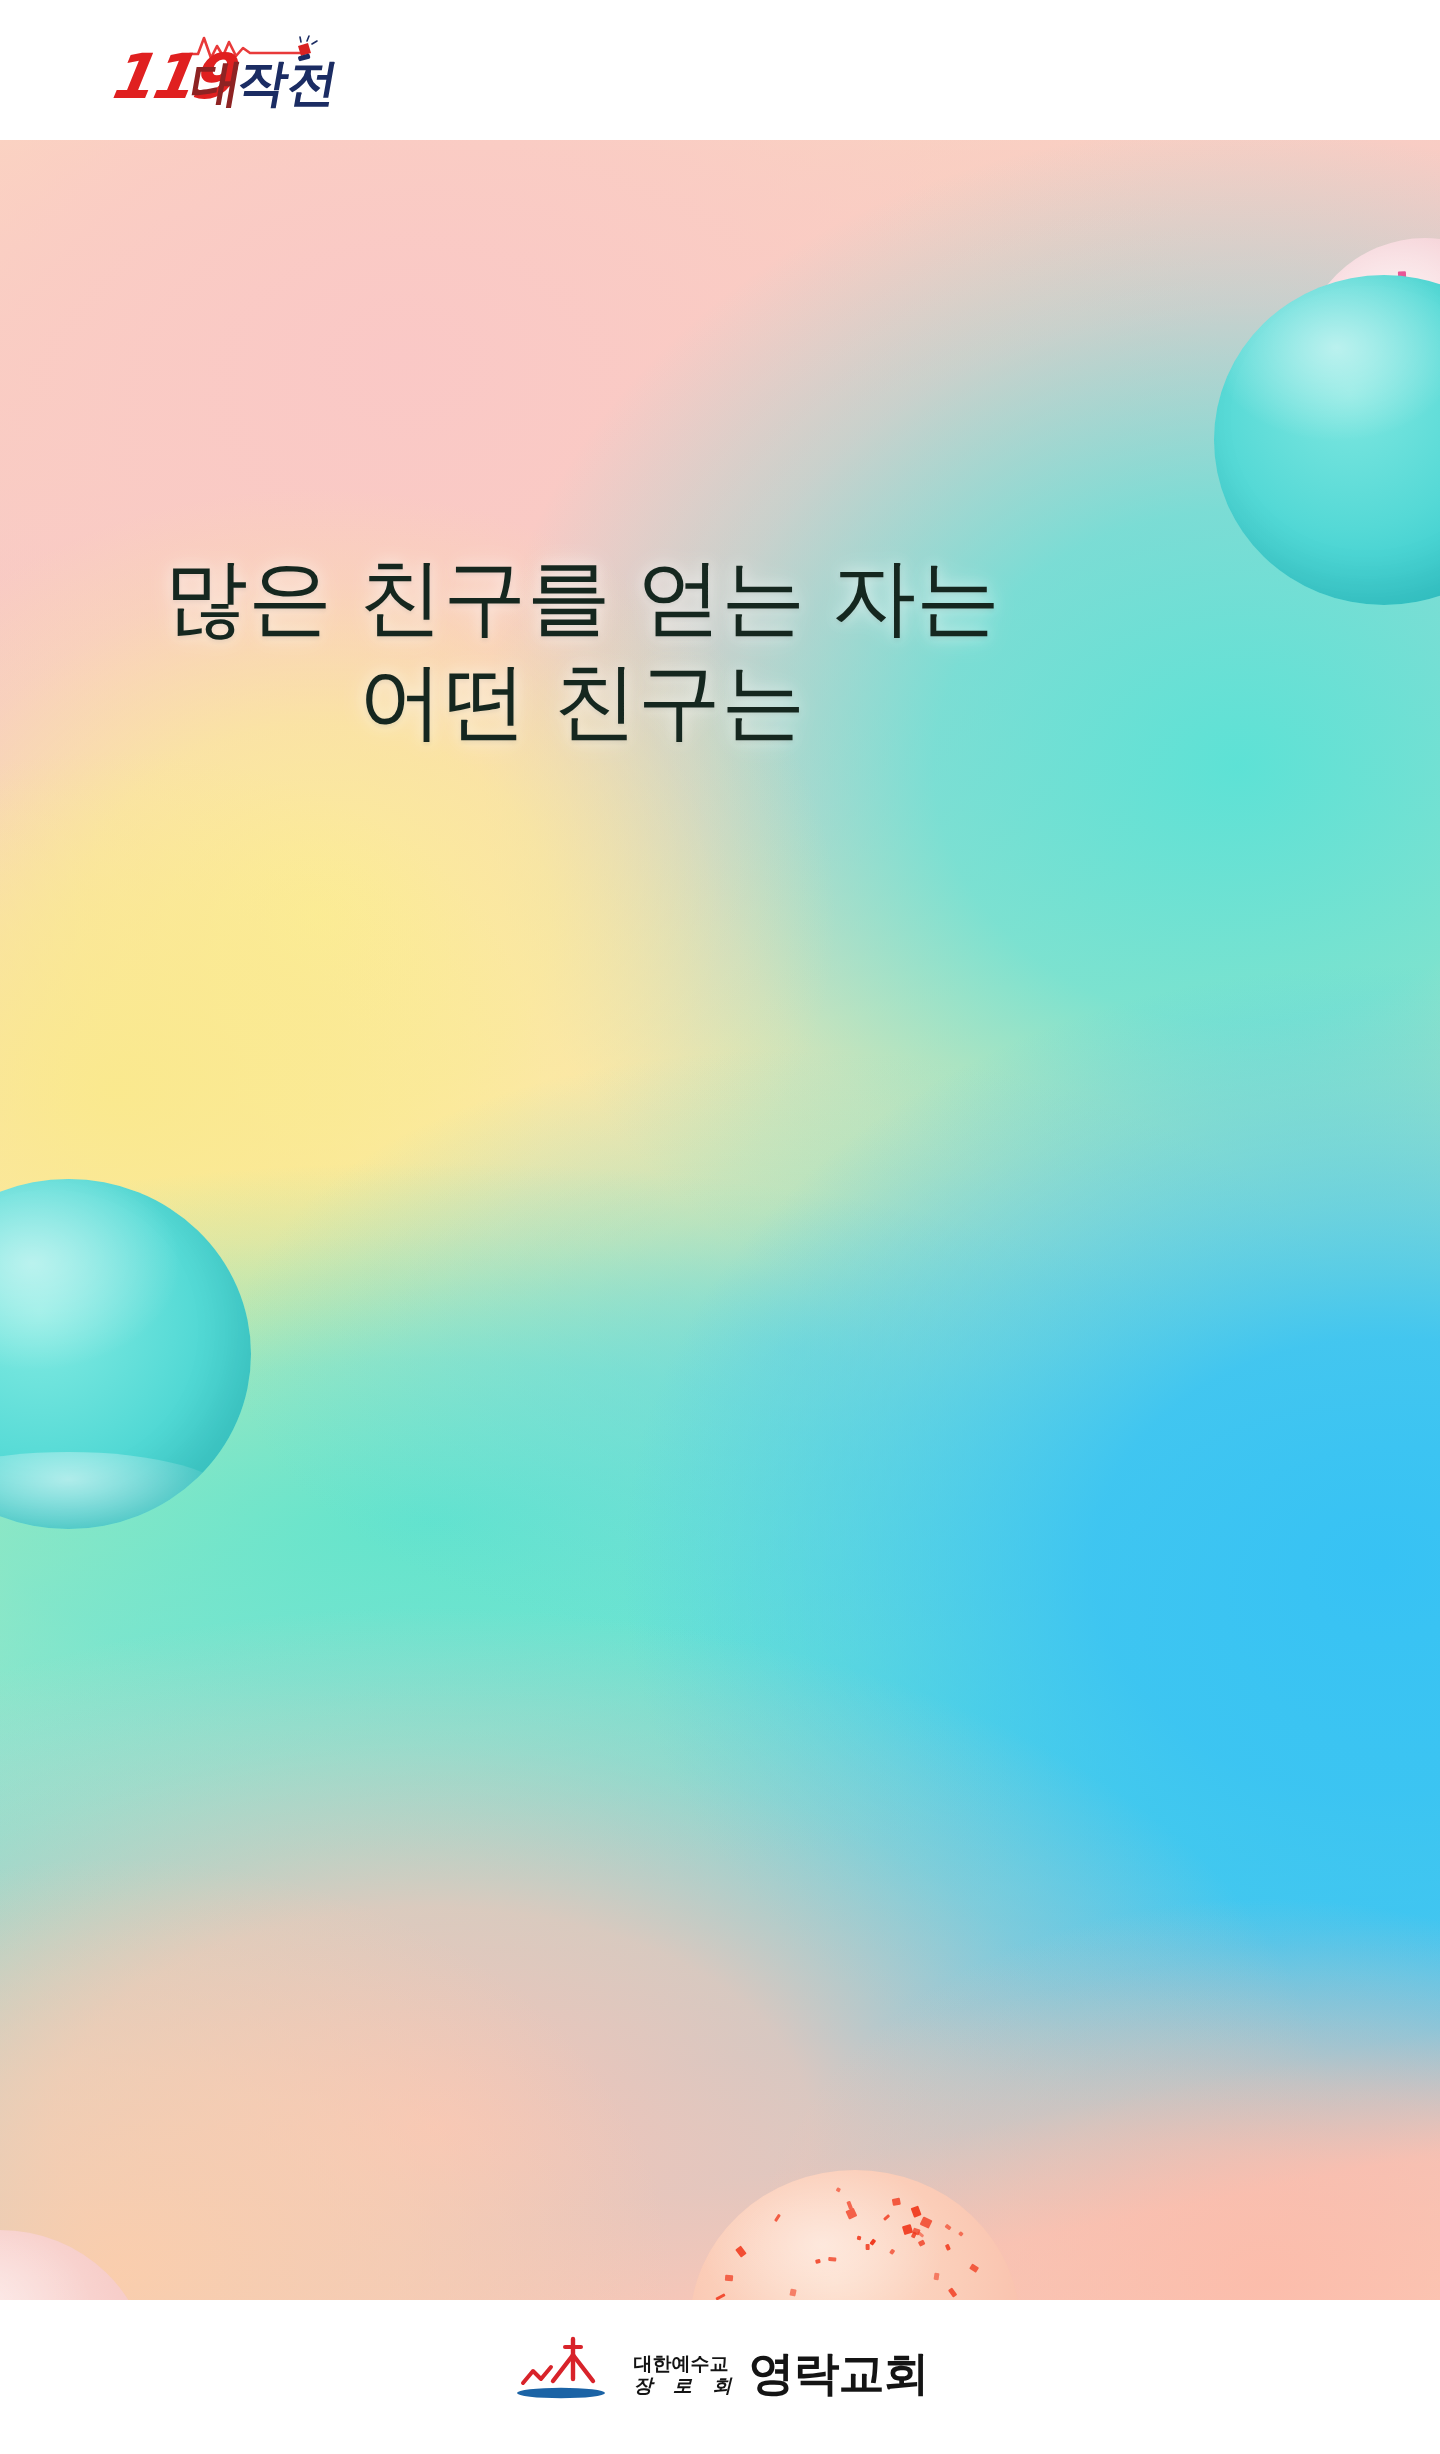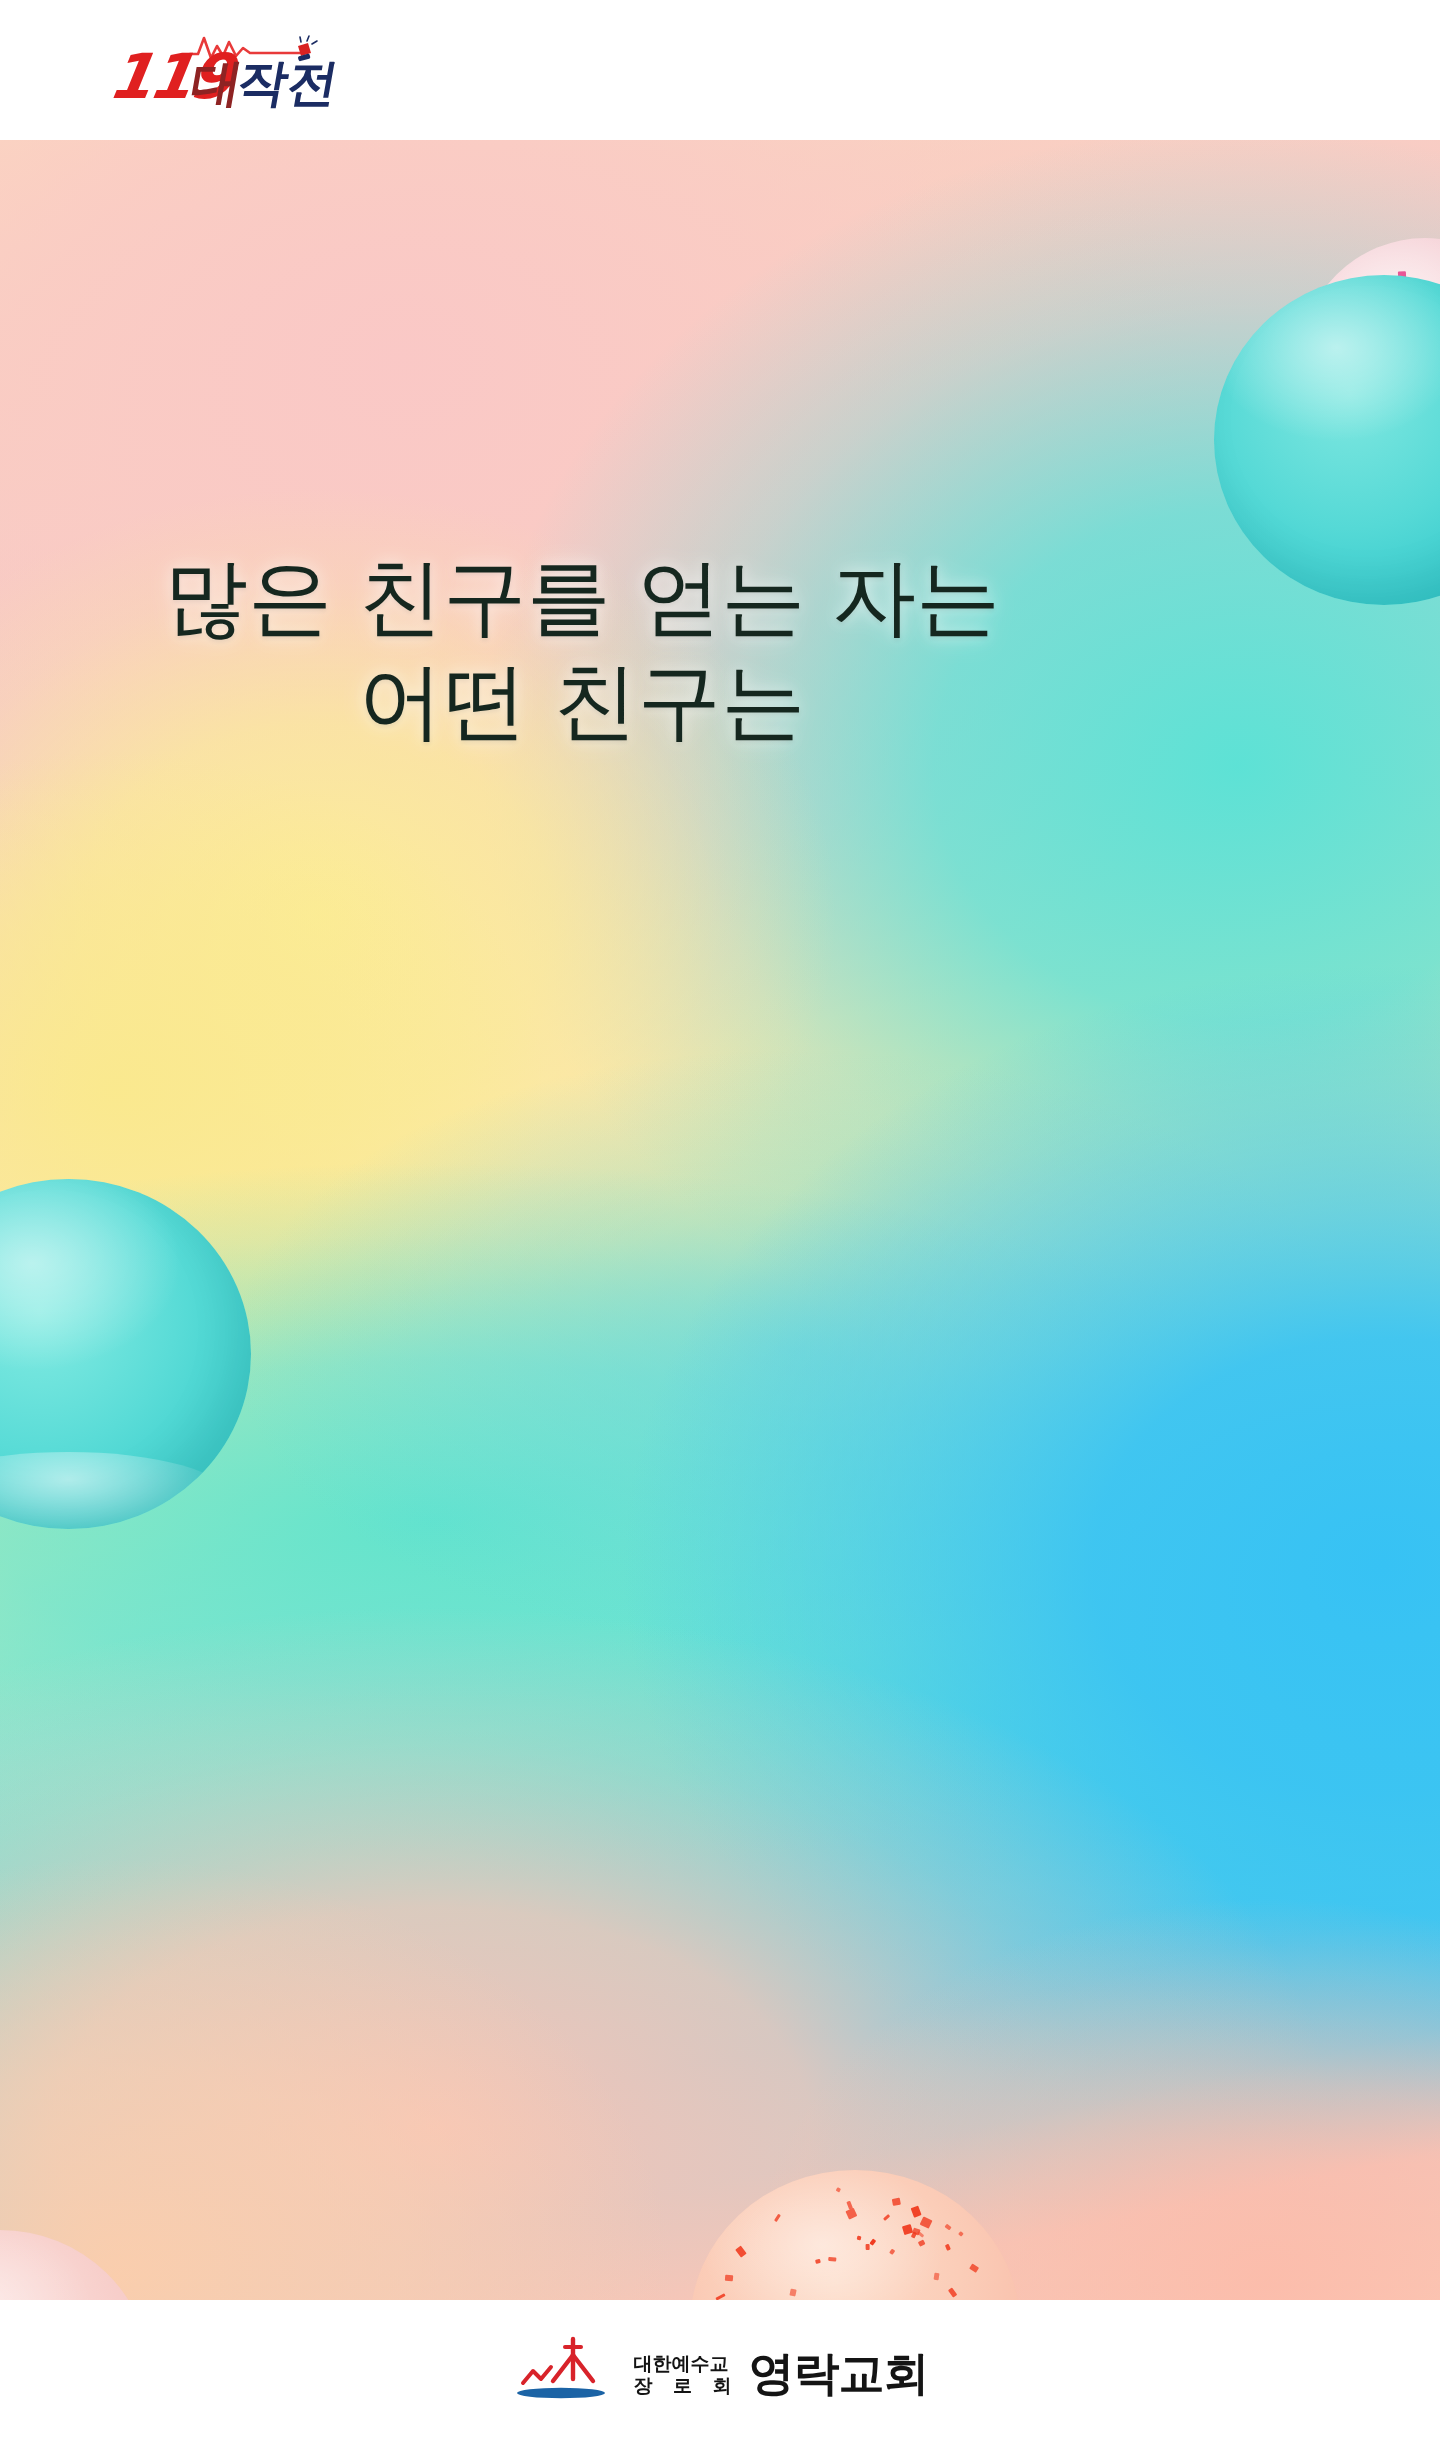--- a/index.html
+++ b/index.html
@@ -293,21 +293,21 @@
   .denom-stack {
     display: flex;
     flex-direction: column;
     justify-content: center;
     line-height: 1.12;
     color: #141414;
     font-family: "DejaVu Sans", "Liberation Sans", sans-serif;
     font-weight: bold;
     font-size: 19px;
   }
-  .denom-stack .denom-2 { letter-spacing: 7px; }
+  .denom-stack .denom-2 { letter-spacing: 7px; font-style: italic; }
   .church-name {
     color: #141414;
     font-family: "DejaVu Sans", "Liberation Sans", sans-serif;
     font-weight: bold;
     font-size: 46px;
     letter-spacing: -1px;
     line-height: 1;
   }
 </style>
 </head>

